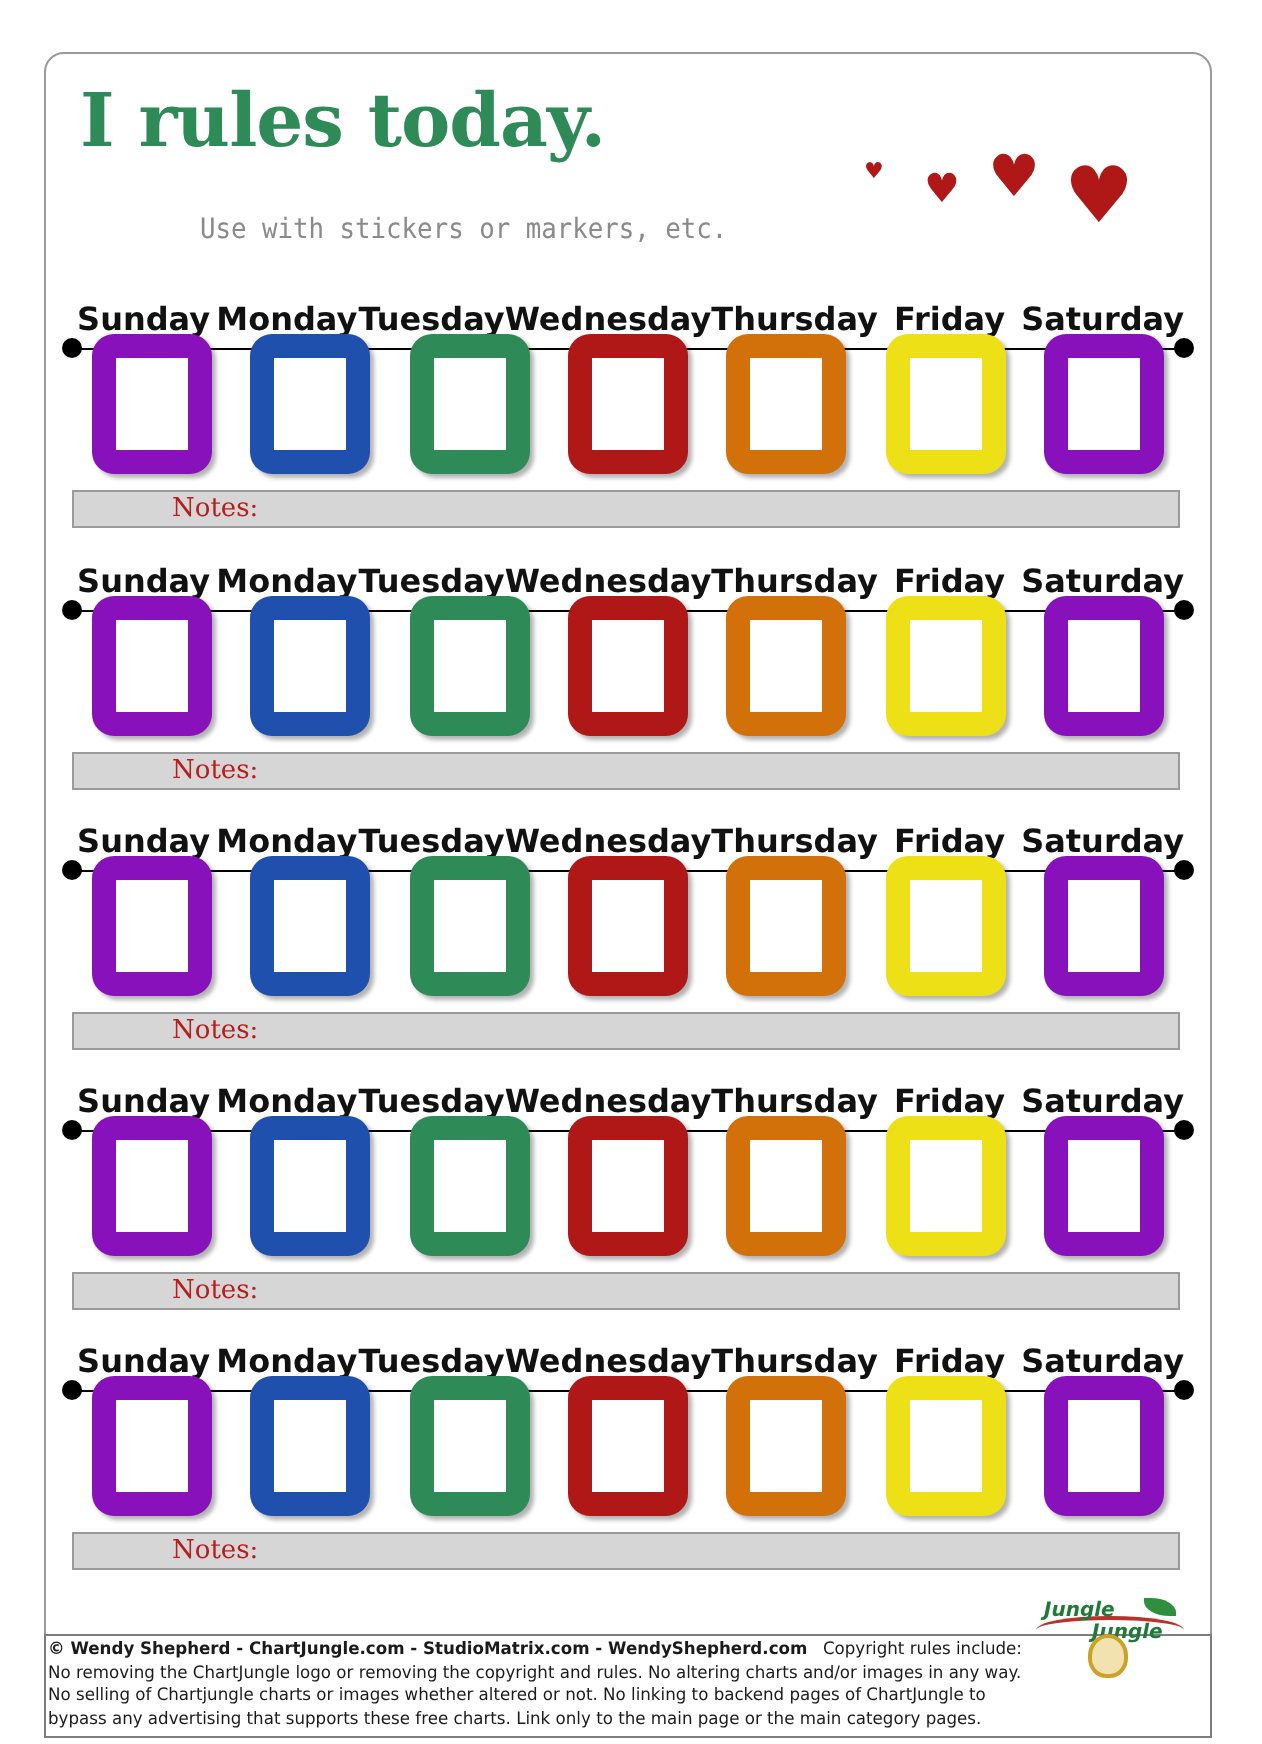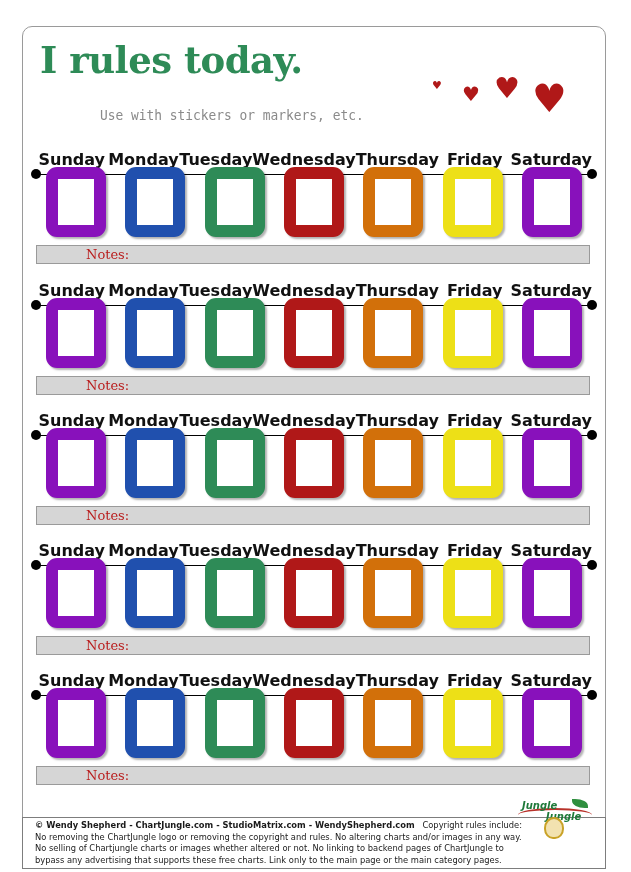--- a/index.html
+++ b/index.html
@@ -176,21 +176,21 @@
   
   #footer {
     position: absolute;
     left: 22px;
     top: 817px;
     width: 584px;
     height: 52px;
     box-sizing: border-box;
     border: 1px solid #7d7d7d;
     background: #ffffff;
-    padding: 2px 4px 0 12px;
+    padding: 2px 4px 0 1px;
   }
   .footer-line {
     font-family: "DejaVu Sans", "Liberation Sans", sans-serif;
     font-size: 8.6px;
     color: #1a1a1a;
     line-height: 11.6px;
     white-space: nowrap;
     transform: scaleX(0.97);
     transform-origin: left center;
   }

